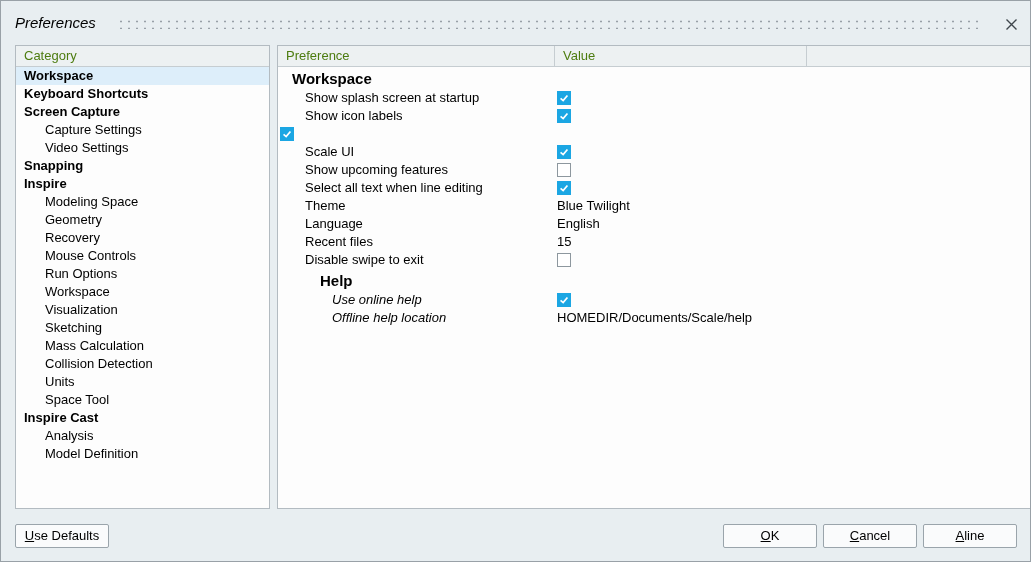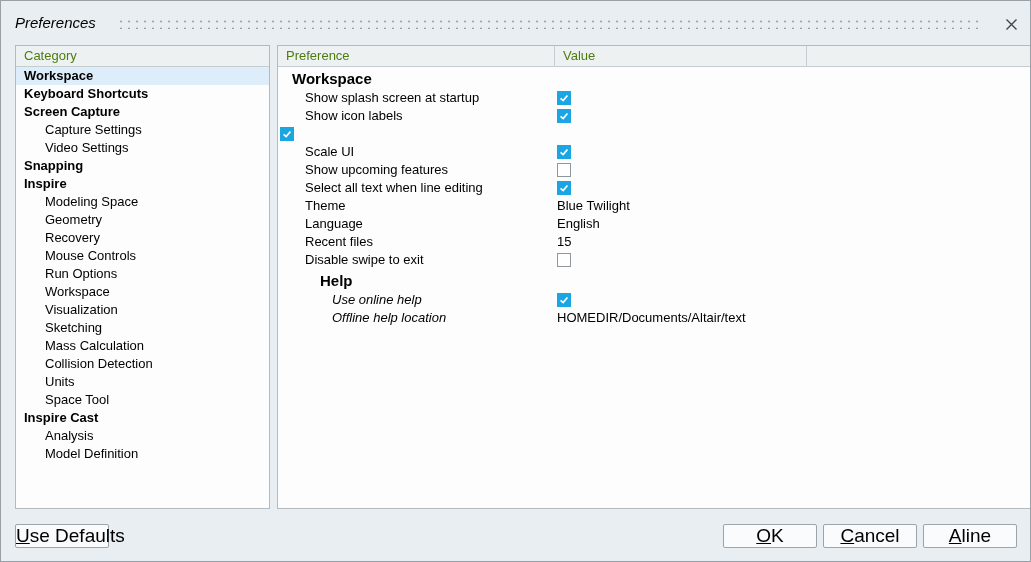--- a/index.html
+++ b/index.html
@@ -54,21 +54,21 @@
   .checkbox{
     width:14px;height:14px;margin-top:2px;box-sizing:border-box;cursor:pointer;
     display:inline-flex;align-items:center;justify-content:center;
   }
   .checkbox.checked{background:#1ba6e3;}
   .checkbox.unchecked{background:#fff;border:1px solid #8d979e;}
   
   .btn{
     position:absolute;top:523px;height:24px;width:94px;box-sizing:border-box;
     background:#fafbfc;border:1px solid #9aa4ab;border-radius:2px;
-    text-align:center;line-height:22px;font-size:19px;cursor:pointer;white-space:nowrap;
+    text-align:center;line-height:22px;font-size:13px;cursor:pointer;white-space:nowrap;
   }
   .btn .mn{text-decoration:underline;}
   .btn-use-defaults{left:14px;}
   .btn-ok{left:722px;}
   .btn-cancel{left:822px;}
   .btn-apply{left:922px;}
 </style>
 </head>
 <body>
 
@@ -197,21 +197,21 @@
         <div class="pref-label indent2">Use online help</div>
         <div class="pref-value"><span class="checkbox checked">
               <svg width="12" height="12" viewBox="0 0 14 14">
                 <path d="M3 7.5 L6 10 L11 4" stroke="#fff" stroke-width="2" fill="none"></path>
               </svg>
             </span></div>
       </div>
 
       <div class="pref-row">
         <div class="pref-label indent2">Offline help location</div>
-        <div class="pref-value">HOMEDIR/Documents/Altair/text</div>
+        <div class="pref-value">HOMEDIR/Documents/Scale/help</div>
       </div>
 
     </div>
   </div>
 
   <div class="btn btn-use-defaults"><span class="mn">U</span><span>se Defaults</span></div>
   <div class="btn btn-ok"><span class="mn">O</span><span>K</span></div>
   <div class="btn btn-cancel"><span class="mn">C</span><span>ancel</span></div>
   <div class="btn btn-apply"><span class="mn">A</span><span>line</span></div>
 

